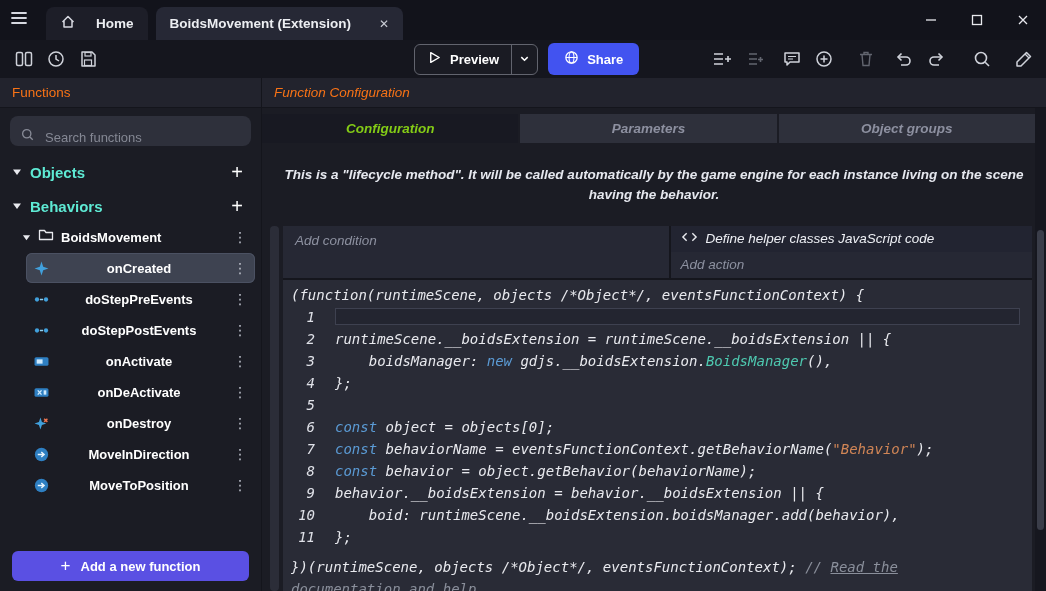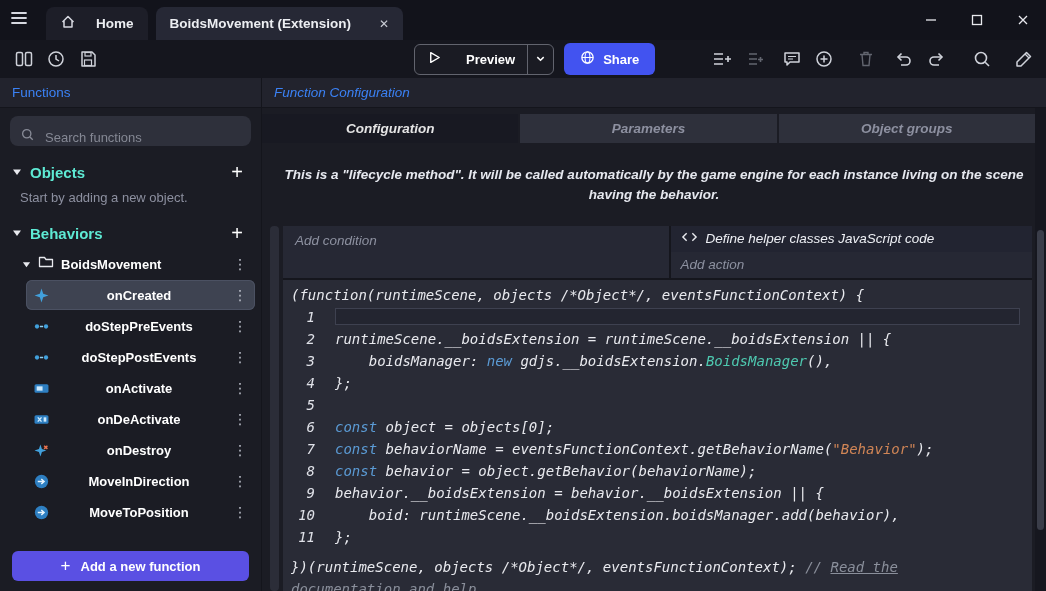--- a/index.html
+++ b/index.html
@@ -16,29 +16,29 @@
   .tab-close { font-size:12px; color:#c9ccd5; margin-left:8px; font-weight:400; }
   .win-controls { position:absolute; right:0; top:0; height:40px; display:flex; }
   .win-btn { width:46px; height:40px; display:flex; align-items:center; justify-content:center; cursor:pointer; }
 
   
   .toolbar { height:38px; background:#15161e; display:flex; align-items:center; position:relative; }
   .tb-left { display:flex; gap:4px; padding-left:10px; }
   .tb-icon { width:28px; height:28px; display:flex; align-items:center; justify-content:center; border-radius:4px; cursor:pointer; }
   .tb-center { position:absolute; left:414px; top:3px; display:flex; gap:10px; align-items:center; }
   .preview-btn { display:flex; align-items:stretch; height:31px; border:1px solid #62646e; border-radius:6px; background:#1a1b23; overflow:hidden; }
-  .preview-main { display:flex; align-items:center; gap:24px; padding:0 12px; font-size:13px; font-weight:700; color:#fff; cursor:pointer; }
+  .preview-main { display:flex; align-items:center; gap:8px; padding:0 12px; font-size:13px; font-weight:700; color:#fff; cursor:pointer; }
   .preview-caret { width:26px; display:flex; align-items:center; justify-content:center; border-left:1px solid #62646e; cursor:pointer; }
   .share-btn { display:flex; align-items:center; gap:8px; height:32px; padding:0 16px; background:#4253f0; border:none; border-radius:6px; font-size:13px; font-weight:700; color:#fff; cursor:pointer; font-family:inherit; }
   .tb-right { position:absolute; right:8px; top:5px; display:flex; gap:4px; align-items:center; }
   .gap-s { margin-left:6px; } .gap-m { margin-left:10px; } .gap-l { margin-left:14px; }
 
   
   .body-area { display:flex; height:513px; }
-  .panel-header { height:30px; background:#22232d; border-bottom:1px solid #14151c; display:flex; align-items:center; padding:0 12px; font-size:13.5px; color:#3b82f6; flex:none; }
+  .panel-header { height:30px; background:#22232d; border-bottom:1px solid #14151c; display:flex; align-items:center; padding:0 12px; font-size:13.5px; color:#f97316; flex:none; }
 
   
   .sidebar { width:262px; background:#1b1c24; border-right:1px solid #14151c; display:flex; flex-direction:column; }
   .search-wrap { margin:8px 10px; height:30px; background:#2e303b; border-radius:8px; display:flex; align-items:flex-end; gap:8px; padding:0 10px; flex:none; }
   .search-wrap input { background:transparent; border:none; outline:none; color:#e8e9ee; font-size:13px; width:100%; font-family:inherit; }
   .search-wrap input::placeholder { color:#858894; }
   .section-hdr { display:flex; align-items:center; gap:8px; padding:8px 12px 6px 12px; flex:none; }
   .section-hdr .lbl { font-size:15px; font-weight:700; color:#5eead4; flex:1; }
   .plus-btn { font-size:20px; font-weight:400; color:#fff; cursor:pointer; line-height:1; padding:0 6px; }
   .hint { font-size:13px; color:#8d90a0; padding:2px 12px 10px 20px; flex:none; }
@@ -50,21 +50,21 @@
   .fn-icon { display:flex; align-items:center; }
   .fn-label { font-size:13px; font-weight:700; color:#fff; flex:1;text-align:center; }
   .kebab { color:#c2c5cf; font-size:14px; padding:0 4px; cursor:pointer; }
   .add-fn-btn { margin:8px 12px 10px 12px; height:30px; background:#5a50e3; border:none; border-radius:6px; color:#fff; font-size:13px; font-weight:700; display:flex; align-items:center; justify-content:center; gap:10px; cursor:pointer; font-family:inherit; flex:none; }
   .add-fn-btn .plusg { font-size:17px; font-weight:400; }
 
   
   .main { flex:1; display:flex; flex-direction:column; position:relative; background:#1b1c24; min-width:0;font-style:italic; }
   .tabs { display:flex; margin:6px 11px 0 0; height:29px; flex:none; }
   .tab-item { flex:1; display:flex; align-items:center; justify-content:center; font-size:13.5px; font-weight:700; cursor:pointer; }
-  .tab-item.active { background:#181922; color:#e5e5e5; }
+  .tab-item.active { background:#181922; color:#84cc16; }
   .tab-item:not(.active) { background:#2e303b; color:#8d90a0; border-left:2px solid #1b1c24; }
   .description { margin:22px auto 0; max-width:768px; text-align:center; font-size:13.5px; font-weight:600; color:#e6e8ef; line-height:1.5; flex:none; }
 
   
   .events { flex:1; display:flex; margin:20px 14px 0 8px; gap:4px; min-height:0; }
   .rail { width:9px; background:#2b2d38; border-radius:4px; flex:none; }
   .events-content { flex:1; display:flex; flex-direction:column; min-width:0;justify-content:space-between; }
   .event-top { display:flex; flex:none; }
   .cell-condition { flex:1; background:#262834; color:#8d91a0; font-size:13.5px; padding:7px 12px; border-right:2px solid #15161d; }
   .right-col { flex:1; display:flex; flex-direction:column; }
@@ -247,21 +247,20 @@
         <input type="text" placeholder="Search functions" style="">
       </div>
 
       <div class="section-hdr">
         <span><svg width="10" height="10" viewBox="0 0 10 10">
               <path d="M1 2.5h8L5 8z" fill="#e8e9ee"></path>
             </svg></span>
         <span class="lbl">Objects</span>
         <span class="plus-btn">+</span>
       </div>
-      <div class="hint">Start by adding a new object.</div>
 
       <div class="section-hdr">
         <span><svg width="10" height="10" viewBox="0 0 10 10">
               <path d="M1 2.5h8L5 8z" fill="#e8e9ee"></path>
             </svg></span>
         <span class="lbl">Behaviors</span>
         <span class="plus-btn">+</span>
       </div>
 
       <div class="tree">

